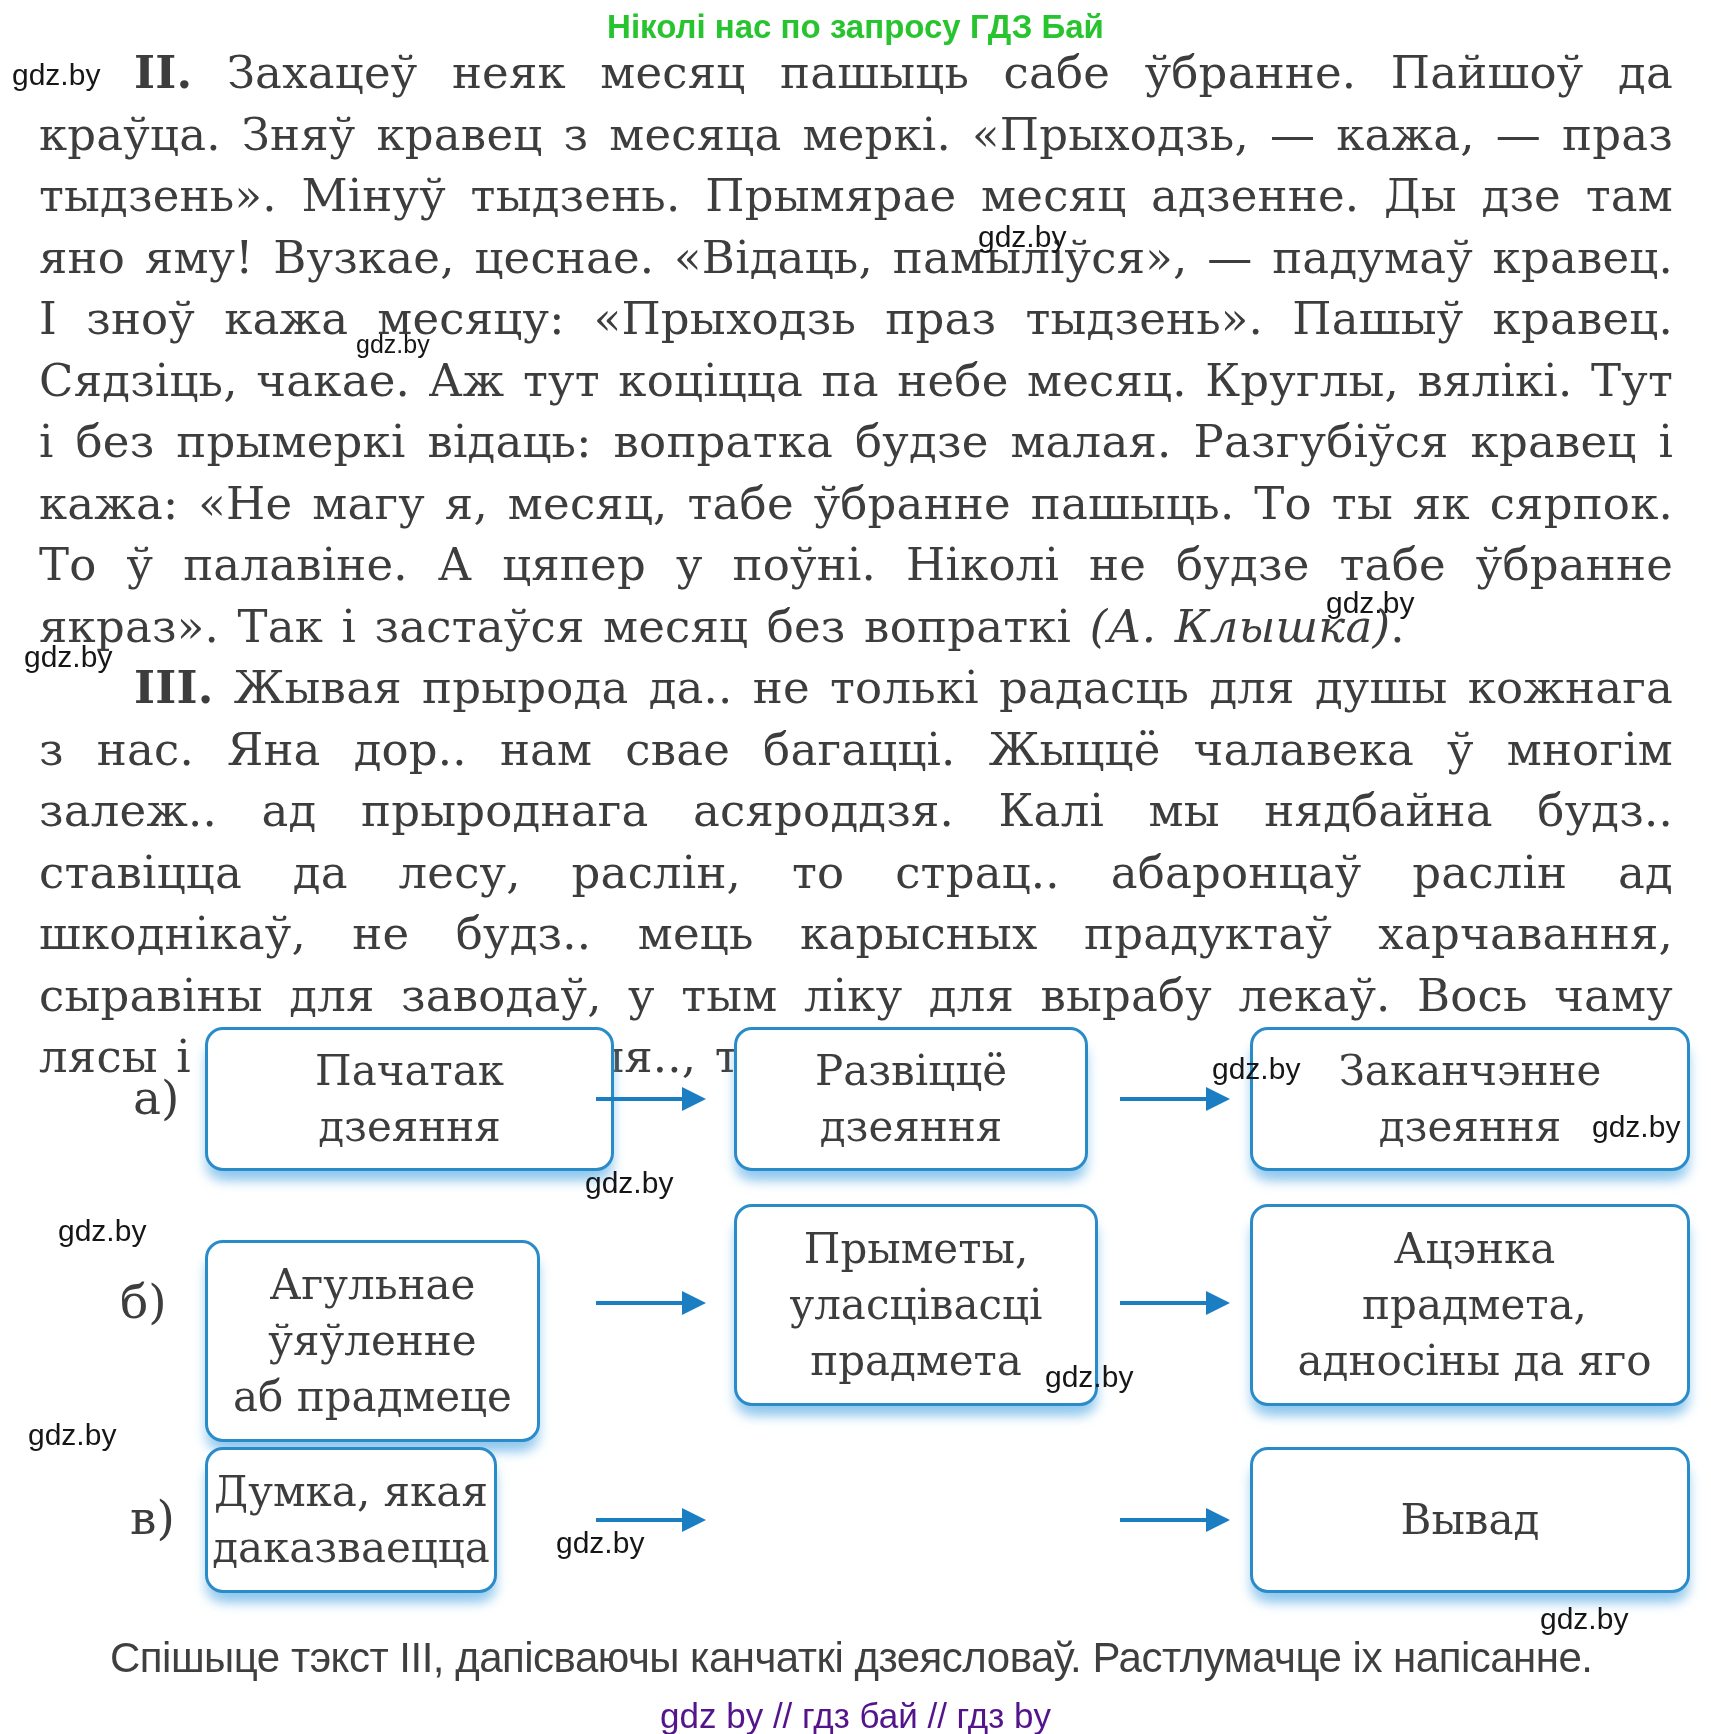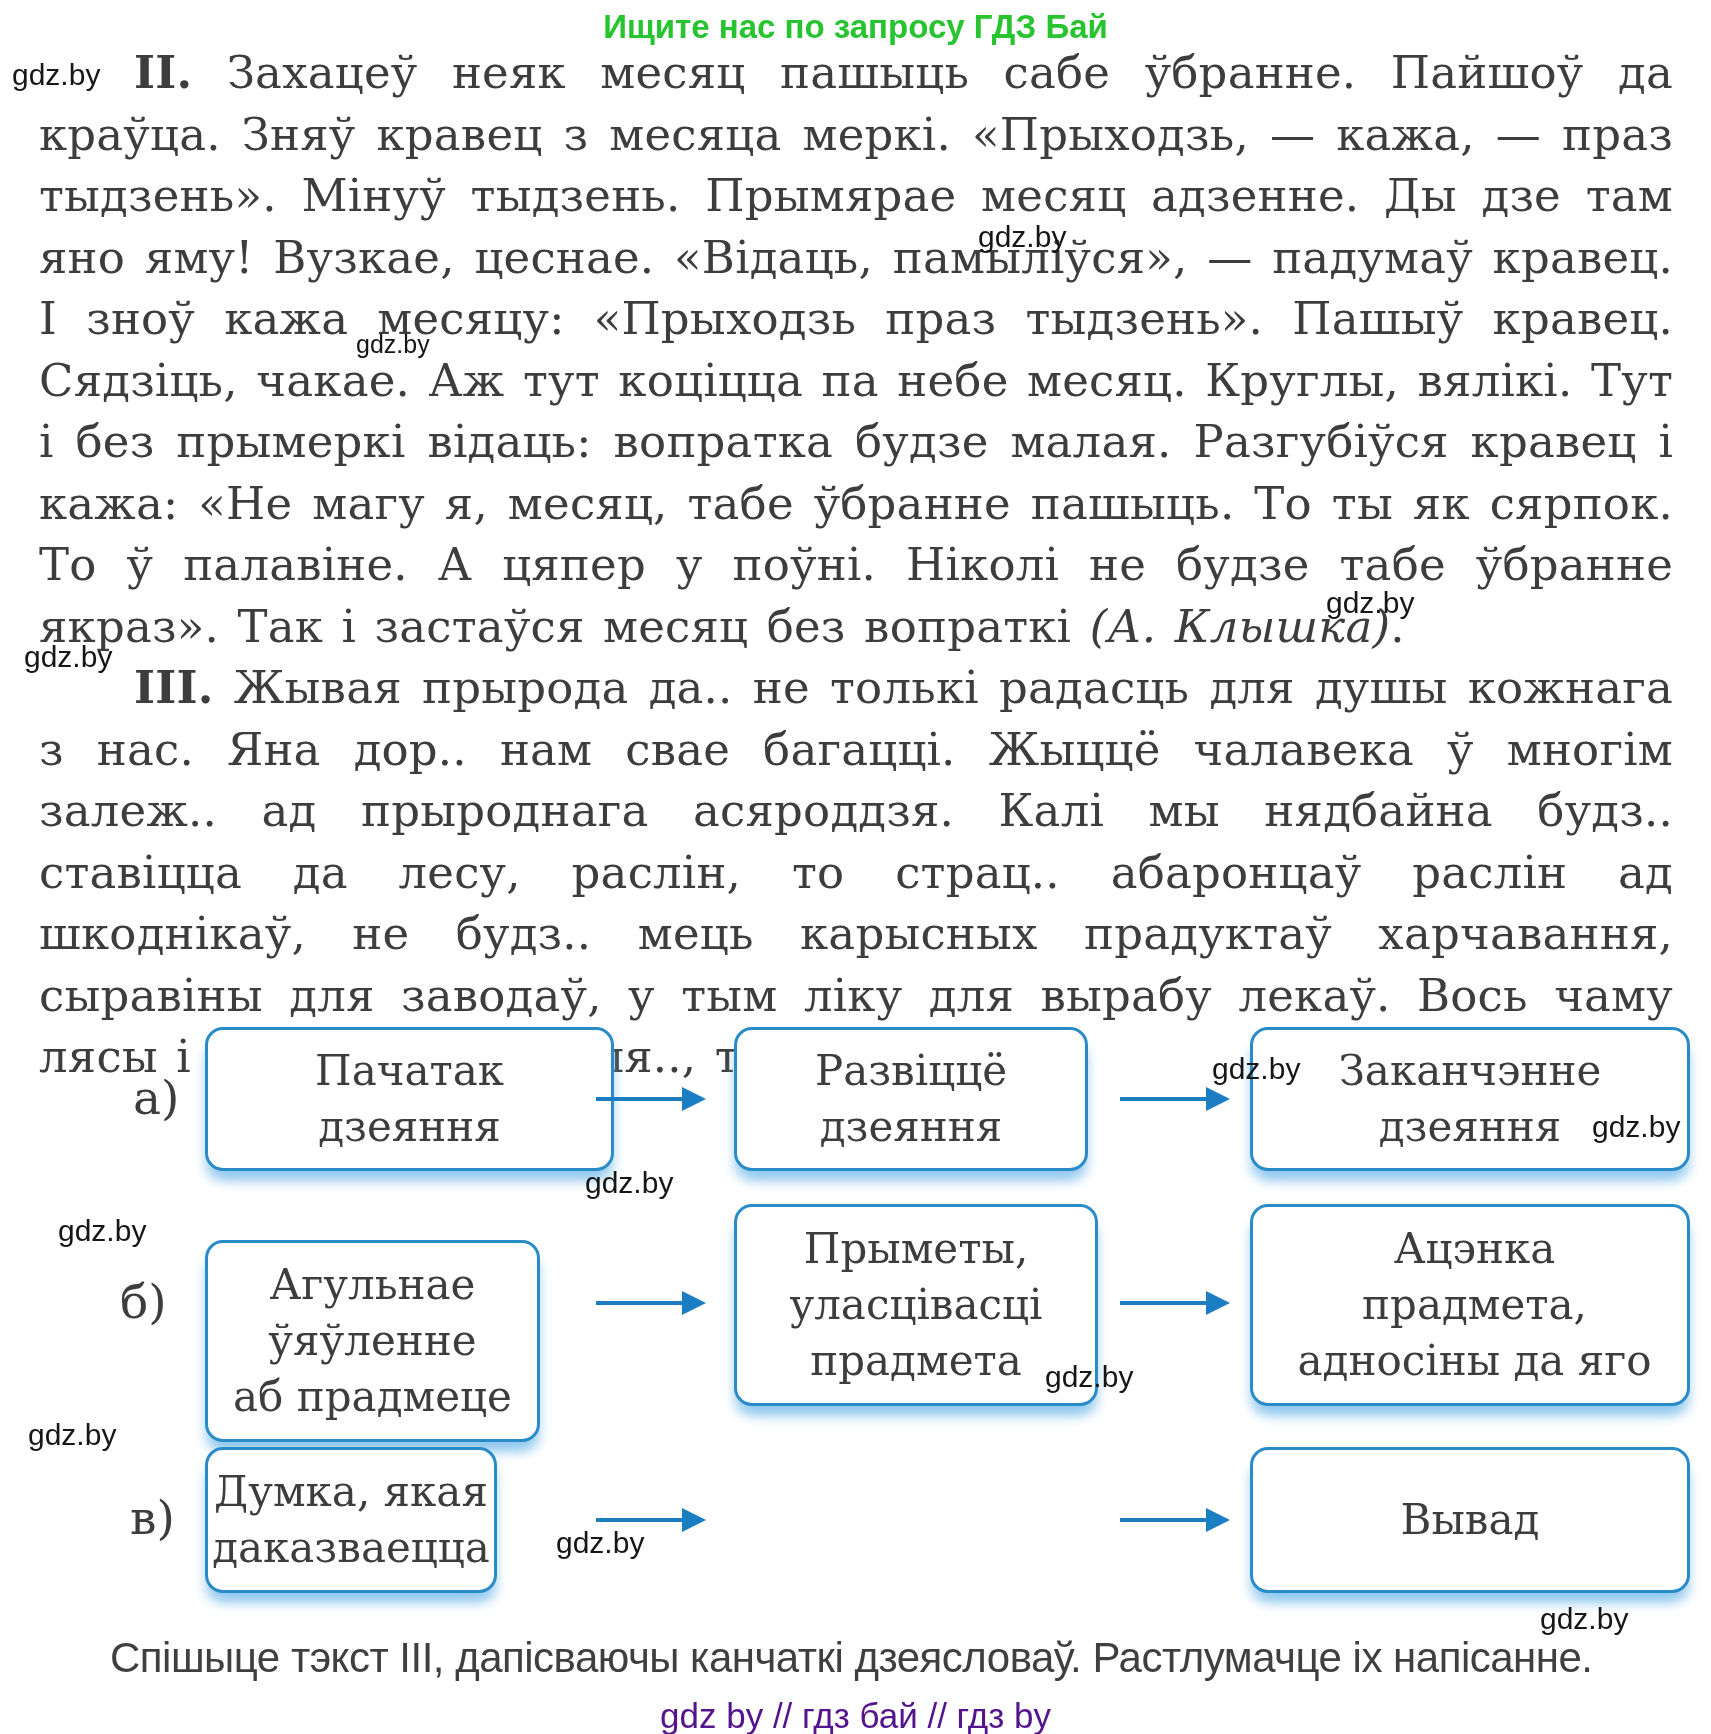--- a/index.html
+++ b/index.html
@@ -80,21 +80,21 @@
     font-family:"Liberation Sans", sans-serif;
     font-size:35px;
     color:var(--purple,#54158c);
   }
 </style>
 </head>
 <body>
 
 <div class="page" style="--green: #27c42f; --purple: #54158c; --box-border: #2a8bc9; --arrow-color: #1b7ec2; --text-color: #3d3d3d;">
 
-  <div class="promo">Ищите нас по запросу ГДЗ Бай</div>
+  <div class="promo">Ніколі нас по запросу ГДЗ Бай</div>
 
   <div class="bodytext">
     <p class="para"><span class="marker">II.</span> <span>Захацеў неяк месяц пашыць сабе ўбранне. Пайшоў да краўца. Зняў кравец з месяца меркі. «Прыходзь, — кажа, — праз тыдзень». Мінуў тыдзень. Прымярае месяц адзенне. Ды дзе там яно яму! Вузкае, цеснае. «Відаць, памыліўся», — падумаў кравец. І зноў кажа месяцу: «Прыходзь праз тыдзень». Пашыў кравец. Сядзіць, чакае. Аж тут коціцца па небе месяц. Круглы, вялікі. Тут і без прымеркі відаць: вопратка будзе малая. Разгубіўся кравец і кажа: «Не магу я, месяц, табе ўбранне пашыць. То ты як сярпок. То ў палавіне. А цяпер у поўні. Ніколі не будзе табе ўбранне якраз». Так і застаўся месяц без вопраткі</span> <span class="attrib">(А. Клышка)</span><span>.</span></p>
     <p class="para"><span class="marker">III.</span> <span>Жывая прырода да.. не толькі радасць для душы кожнага з нас. Яна дор.. нам свае багацці. Жыццё чалавека ў многім залеж.. ад прыроднага асяроддзя. Калі мы нядбайна будз.. ставіцца да лесу, раслін, то страц.. абаронцаў раслін ад шкоднікаў, не будз.. мець карысных прадуктаў харчавання, сыравіны для заводаў, у тым ліку для вырабу лекаў. Вось чаму лясы і тых, хто іх насяля.., трэба берагчы.</span></p>
   </div>
 
   <div class="row-label" style="left:133px;top:1070px;">а)</div>
   <div class="box" style="left:205px;top:1027px;width:409px;height:144px;">Пачатак
 дзеяння</div>
   <div class="harrow" style="left:596px;top:1097px;width:86px;"></div>

